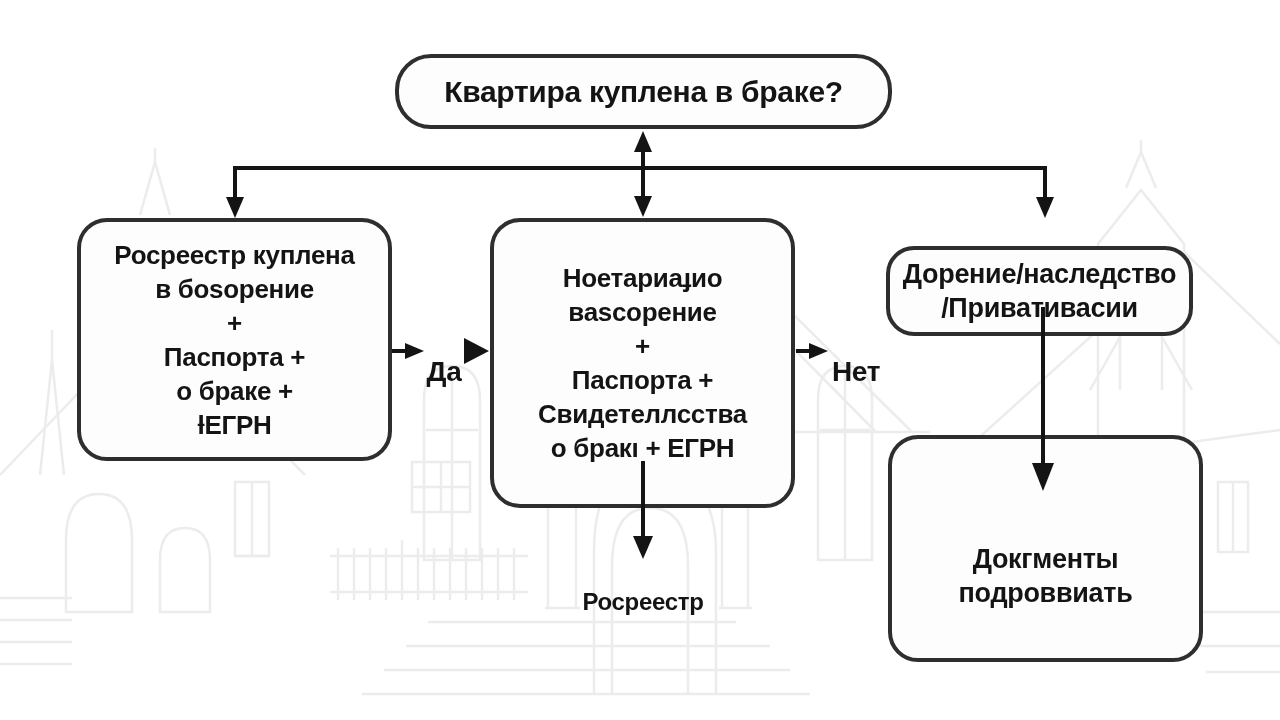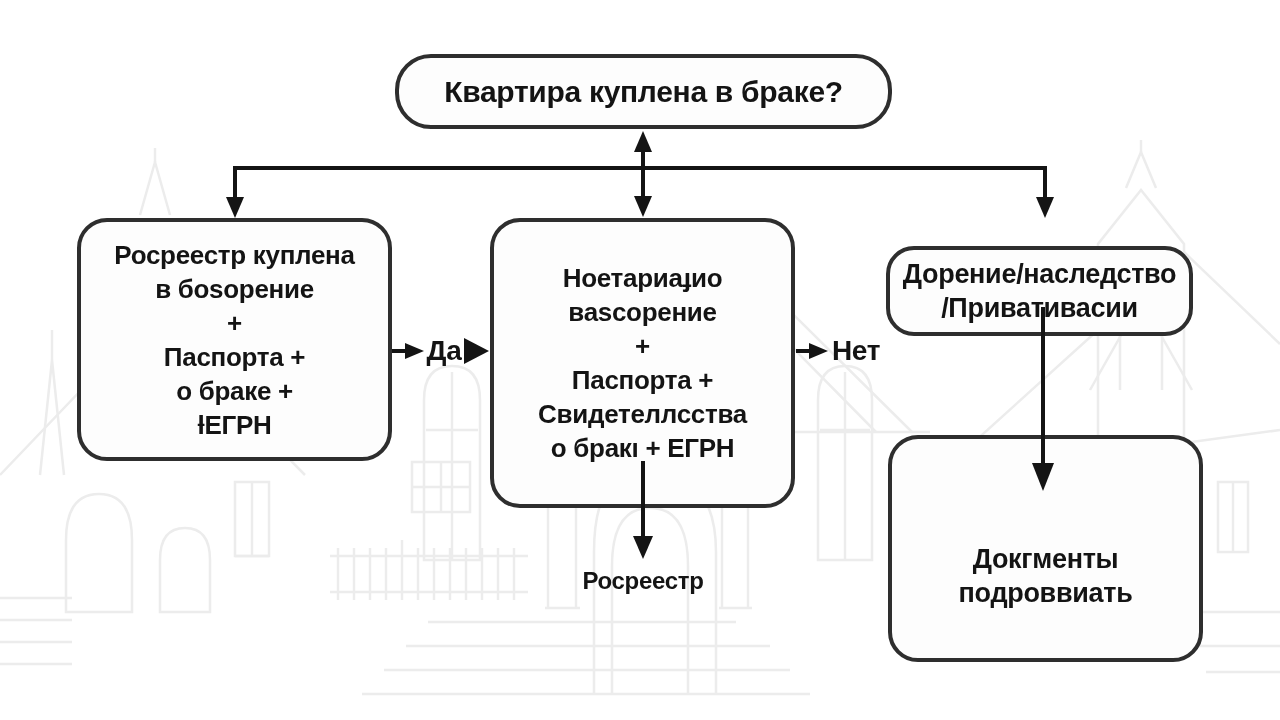--- a/index.html
+++ b/index.html
@@ -30,21 +30,21 @@
   .box span{display:block;line-height:34px;letter-spacing:-0.3px;}
   .question-box{left:395px;top:54px;width:497px;height:75px;border-radius:36px;font-size:30px;}
   .question-box span{line-height:38px;}
   .left-box  {left:77px; top:218px;width:315px;height:243px;border-radius:30px;font-size:26px;}
   .middle-box{left:490px;top:218px;width:305px;height:290px;border-radius:30px;font-size:26px;}
   .right-box {left:886px;top:218px;width:307px;height:90px;border-radius:28px;font-size:27px;margin-top:28px;}
   .bottom-box{left:888px;top:435px;width:315px;height:227px;border-radius:30px;font-size:27px;padding-top:55px;text-align:right;}
 
   .float-label{
     position:absolute;z-index:4;font-weight:bold;color:var(--text);
-    text-align:center;letter-spacing:-0.3px;
+    text-align:center;letter-spacing:-0.3px;margin-top:21px;
   }
   .yes-label{left:408px;top:335px;width:72px;font-size:28px;}
   .no-label {left:818px;top:335px;width:76px;font-size:28px;}
   .registry-label{left:523px;top:567px;width:240px;font-size:24px;}
 </style>
 </head>
 <body>
 
 <div class="canvas">
 

